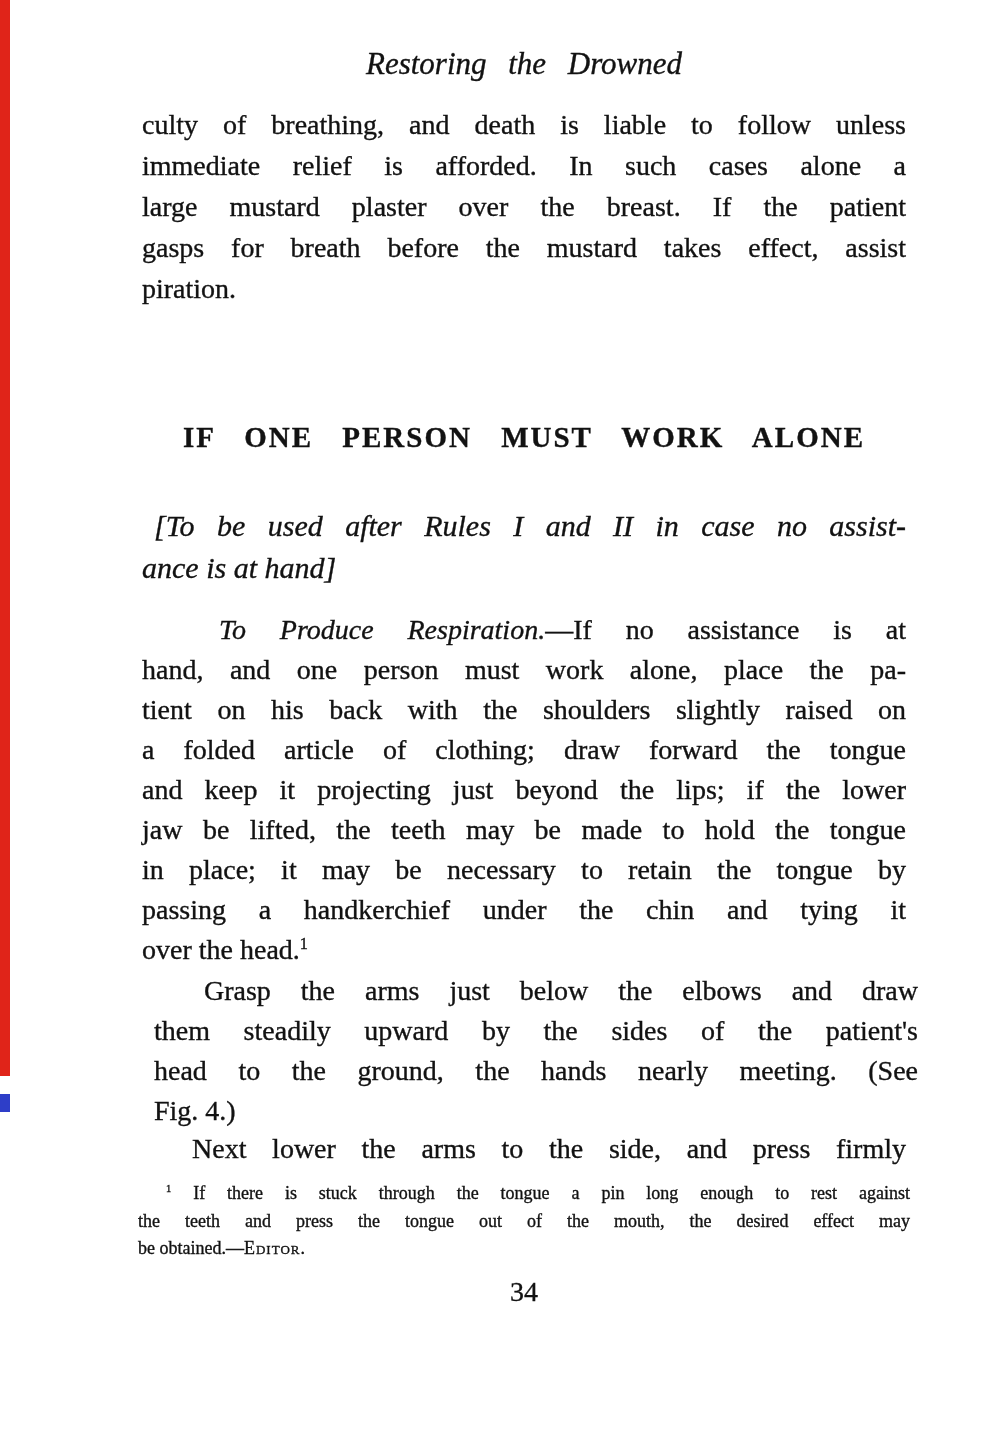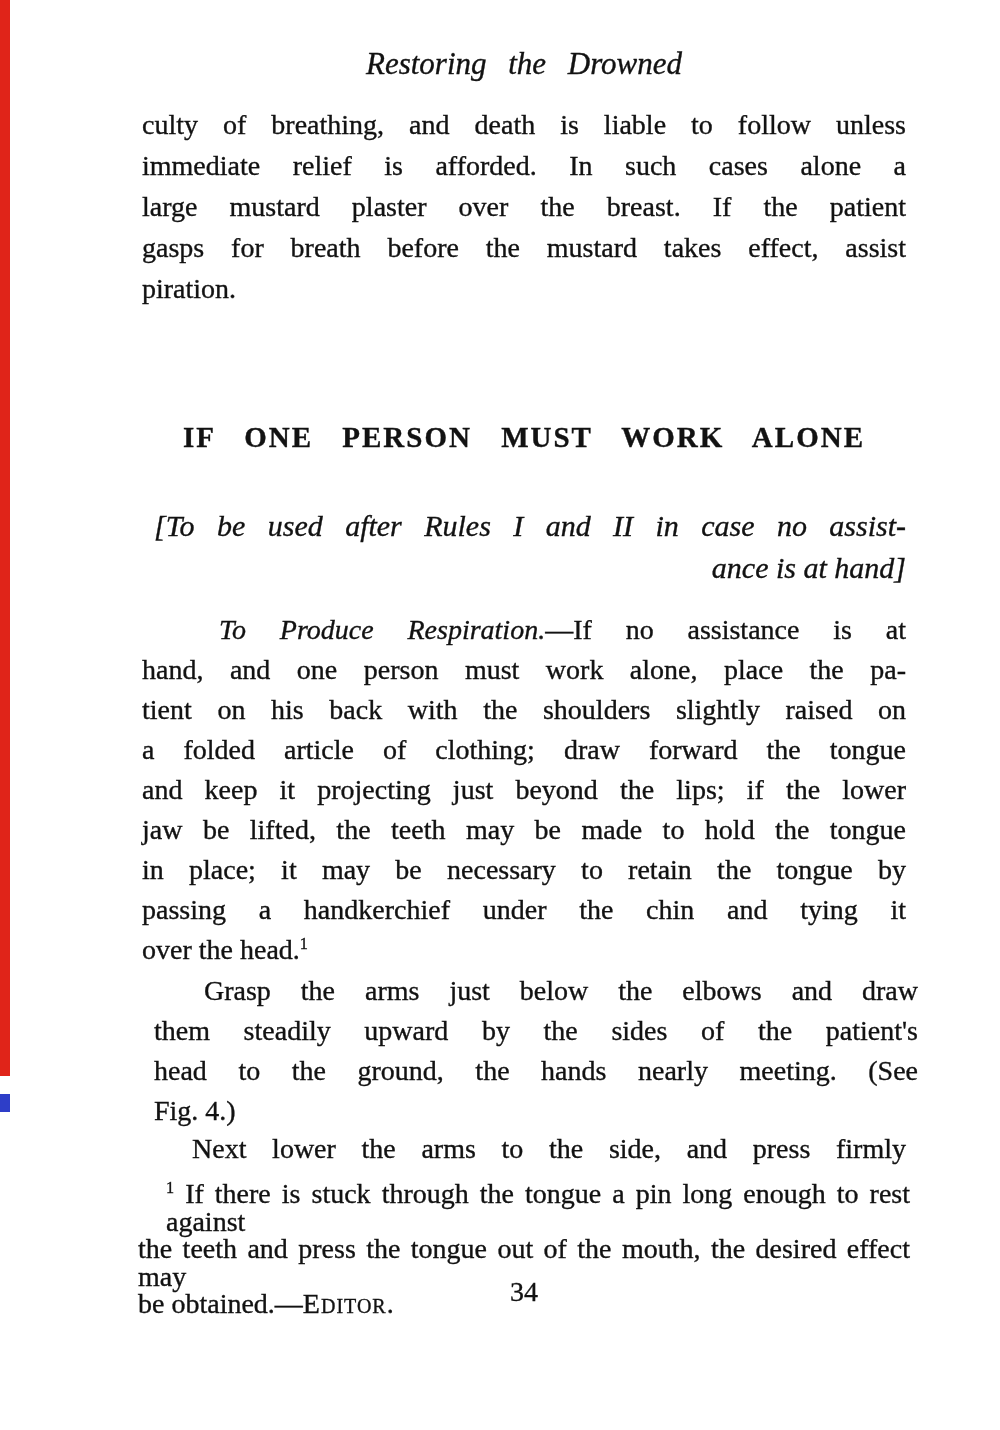--- a/index.html
+++ b/index.html
@@ -51,28 +51,28 @@
   }
   .subheading {
     top: 460px; text-align: center;
     font-size: 21px; letter-spacing: 1.5px; word-spacing: 10px;
   }
   .note {
     top: 505px; font-style: italic; font-size: 30px;
     line-height: 42px;
   }
   .note .nline1 { text-align: justify; text-align-last: justify; padding-left: 12px; }
-  .note .nline2 { text-align: right; }
+  .note .nline2 { text-align: left; }
 
   .italic { font-style: italic; margin-left: 27px; }
   sup { font-size: 0.58em; vertical-align: super; line-height: 0; }
 
   .footnote {
     top: 1180px; left: -4px; width: 772px;
-    font-size: 28px; line-height: 27.5px;
+    font-size: 18px; line-height: 27.5px;
   }
   .fline { text-align: justify; text-align-last: justify; }
   .fline.endline { text-align-last: left; }
   .indentf { padding-left: 28px; }
   .smallcaps { font-variant: small-caps; letter-spacing: 1px; }
 
   .page-number {
     top: 1276px; text-align: center; font-size: 28px;
   }
 </style>

